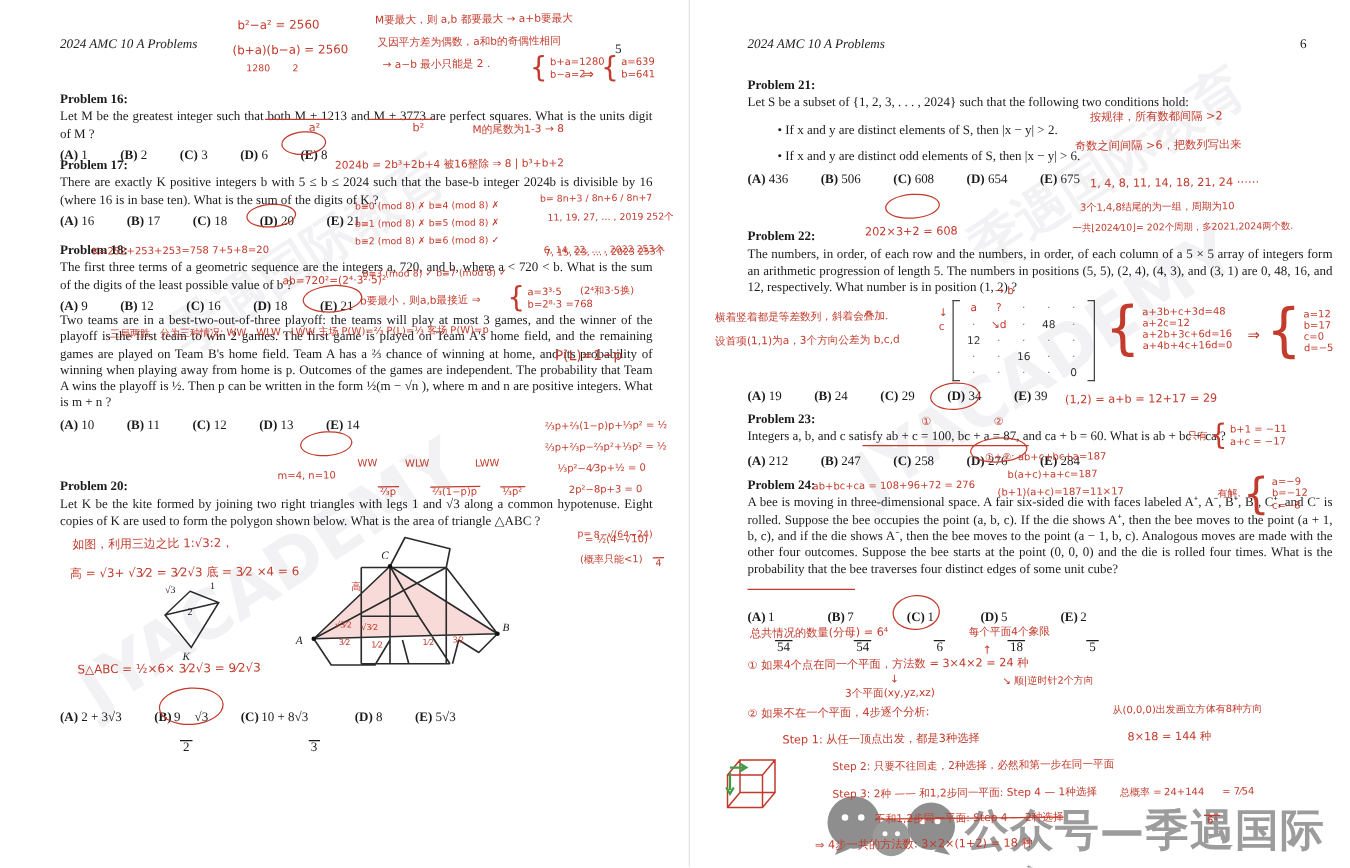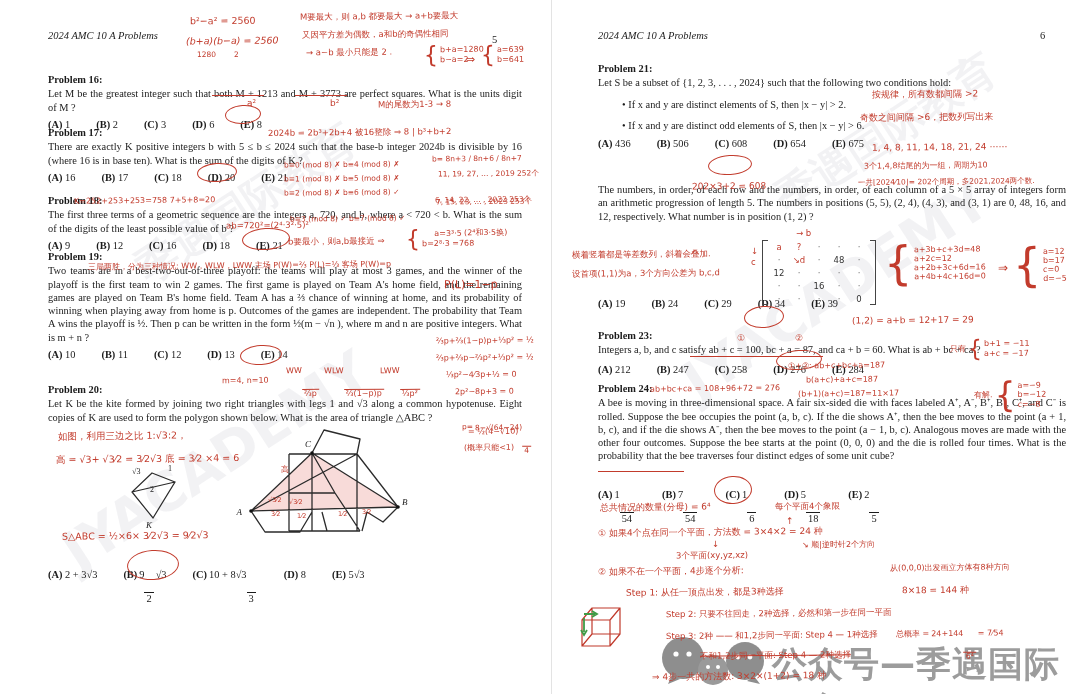--- a/index.html
+++ b/index.html
@@ -130,21 +130,20 @@
           <b>(D)</b>
           <span>&nbsp;18</span>
         </span>
         <span class="opt">
           <b>(E)</b>
           <span>&nbsp;21</span>
         </span>
       </div>
     </div>
     <div class="prob" style="left: 48px; top: 250px; width: 474px;">
-      <div class="ptitle">Problem 19:</div>
       <div class="pbody">Two teams are in a best-two-out-of-three playoff: the teams will play at most 3 games, and the winner of the playoff is the first team to win 2 games. The first game is played on Team A's home field, and the remaining games are played on Team B's home field. Team A has a ⅔ chance of winning at home, and its probability of winning when playing away from home is p. Outcomes of the games are independent. The probability that Team A wins the playoff is ½. Then p can be written in the form ½(m − √n ), where m and n are positive integers. What is m + n ?</div>
       <div class="opts" style="margin-top: 4px;">
         <span class="opt">
           <b>(A)</b>
           <span>&nbsp;10</span>
         </span>
         <span class="opt">
           <b>(B)</b>
           <span>&nbsp;11</span>
         </span>
@@ -219,20 +218,21 @@
           <b>(D)</b>
           <span>&nbsp;654</span>
         </span>
         <span class="opt">
           <b>(E)</b>
           <span>&nbsp;675</span>
         </span>
       </div>
     </div>
     <div class="prob" style="left: 598px; top: 183px; width: 468px;">
+      <div class="ptitle">Problem 22:</div>
       <div class="pbody">The numbers, in order, of each row and the numbers, in order, of each column of a 5 × 5 array of integers form an arithmetic progression of length 5. The numbers in positions (5, 5), (2, 4), (4, 3), and (3, 1) are 0, 48, 16, and 12, respectively. What number is in position (1, 2) ?</div>
       <div class="opts" style="margin-top: 74px;">
         <span class="opt">
           <b>(A)</b>
           <span>&nbsp;19</span>
         </span>
         <span class="opt">
           <b>(B)</b>
           <span>&nbsp;24</span>
         </span>
@@ -397,21 +397,21 @@
   <circle cx="50" cy="35" r="2" fill="#ffffff"></circle>
   <circle cx="60" cy="35" r="2" fill="#ffffff"></circle>
   <circle cx="87" cy="29" r="19" fill="#8e8e8e"></circle>
   <path d="M96 44l6 8-13-3z" fill="#8e8e8e"></path>
   <circle cx="80" cy="25" r="2.4" fill="#ffffff"></circle>
   <circle cx="92" cy="25" r="2.4" fill="#ffffff"></circle>
 </svg>
 <div class="footer-wm" style="left:772px;top:641px;font-size:35px;">公众号—季遇国际教育</div>
 
 <div class="ann" style="font-size: 9.5px; left: 190px; top: 16px;">b²−a² = 2560</div>
-<div class="ann" style="font-size: 9.5px; left: 186px; top: 36px; font-style: italic;">(b+a)(b−a) = 2560</div>
+<div class="ann" style="font-size: 9.5px; left: 186px; top: 36px;">(b+a)(b−a) = 2560</div>
 <div class="ann" style="font-size: 7.5px; left: 197px; top: 51px;">1280</div>
 <div class="ann" style="font-size: 7.5px; left: 234px; top: 51px;">2</div>
 <div class="ann" style="font-size: 8.5px; left: 300px; top: 12px;">M要最大，则 a,b 都要最大 → a+b要最大</div>
 <div class="ann" style="font-size: 8.5px; left: 302px; top: 30px;">又因平方差为偶数，a和b的奇偶性相同</div>
 <div class="ann" style="font-size: 8.5px; left: 306px; top: 48px;">→ a−b 最小只能是 2 .</div>
 <div class="ann sys" style="left: 424px; top: 42px; font-size: 8px;">
     <span class="brace" style="font-size: 22px;">{</span>
     <span class="lines" style="font-size: 8px;">b+a=1280
 b−a=2</span>
   </div>
@@ -435,21 +435,21 @@
 <div class="ann" style="font-size: 7.5px; left: 432px; top: 155px;">b= 8n+3 / 8n+6 / 8n+7</div>
 <div class="ann" style="font-size: 7.5px; left: 438px; top: 170px;">11, 19, 27, … , 2019   252个</div>
 <div class="ann" style="font-size: 7.5px; left: 435px; top: 196px;">6, 14, 22, … , 2022   253个</div>
 <div class="ann" style="font-size: 7.5px; left: 436px; top: 198px;">7, 15, 23, … , 2023   253个</div>
 <div class="ann" style="font-size: 8px; left: 74px; top: 196px;">K=252+253+253=758    7+5+8=20</div>
 <div class="circ" style="width: 38px; height: 17px; left: 197px; top: 163px;"></div>
 <div class="ann" style="font-size: 8.5px; left: 226px; top: 221px;">ab=720²=(2⁴·3²·5)²</div>
 <div class="ann" style="font-size: 8.5px; left: 288px; top: 237px;">b要最小，则a,b最接近 ⇒</div>
 <div class="ann sys" style="left: 406px; top: 226px; font-size: 8px;">
     <span class="brace" style="font-size: 22px;">{</span>
-    <span class="lines" style="font-size: 8px; text-align: center;">a=3³·5
+    <span class="lines" style="font-size: 8px;">a=3³·5
 b=2⁸·3 =768</span>
   </div>
 <div class="ann" style="font-size: 8px; left: 452px; top: 228px; margin-left: 12px;">(2⁴和3·5换)</div>
 <div class="circ" style="width: 46px; height: 20px; left: 242px; top: 228px;"></div>
 <div class="ann" style="font-size: 8px; left: 88px; top: 261px;">三局两胜，分为三种情况: WW，WLW，LWW   主场 P(W)=⅔ P(L)=⅓   客场 P(W)=p</div>
 <div class="ann" style="font-size: 11px; left: 444px; top: 279px;">P(L)=1−p</div>
 <div class="circ" style="width: 40px; height: 18px; left: 240px; top: 345px;"></div>
 <div class="ann" style="display: inline-flex; align-items: center; font-size: 8px; left: 284px; top: 343px;">
     <span class="frc">
       <span>WW</span>

